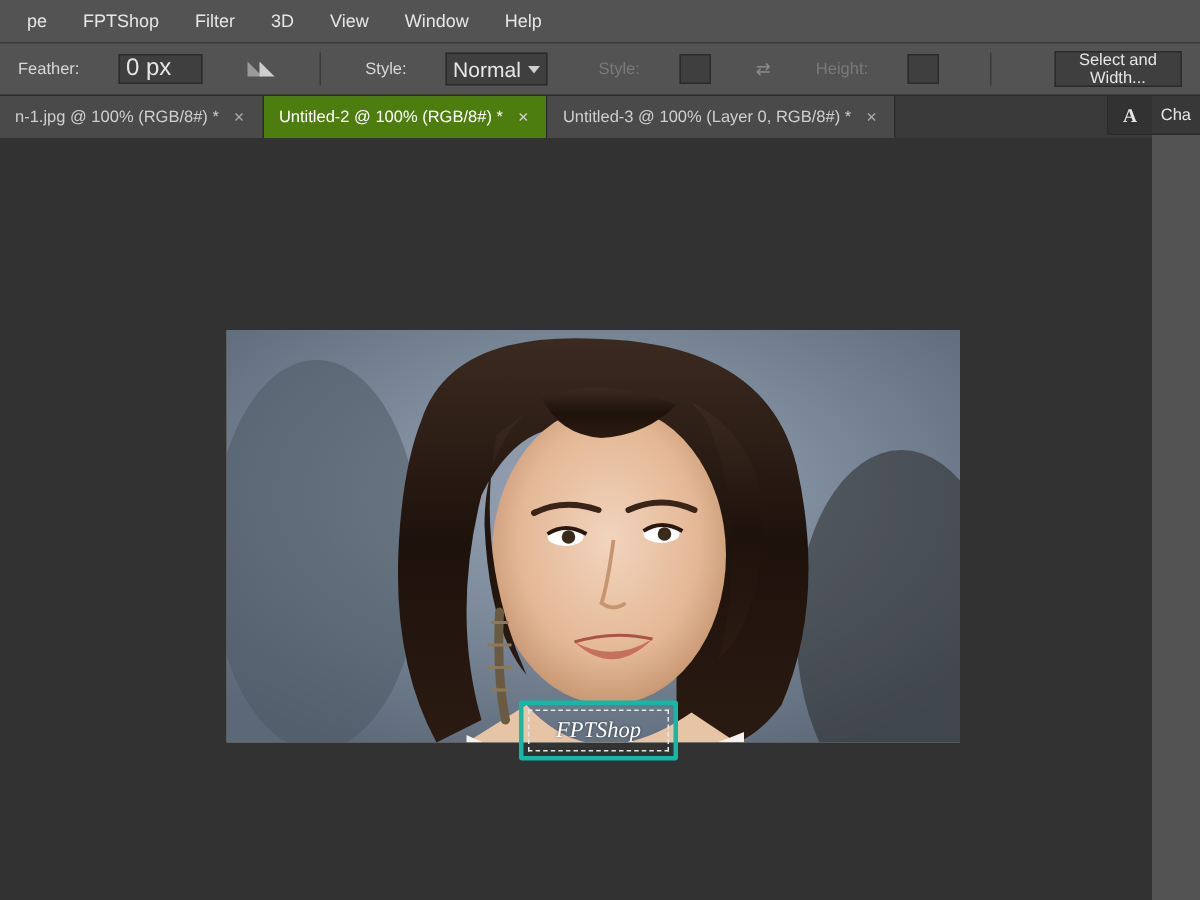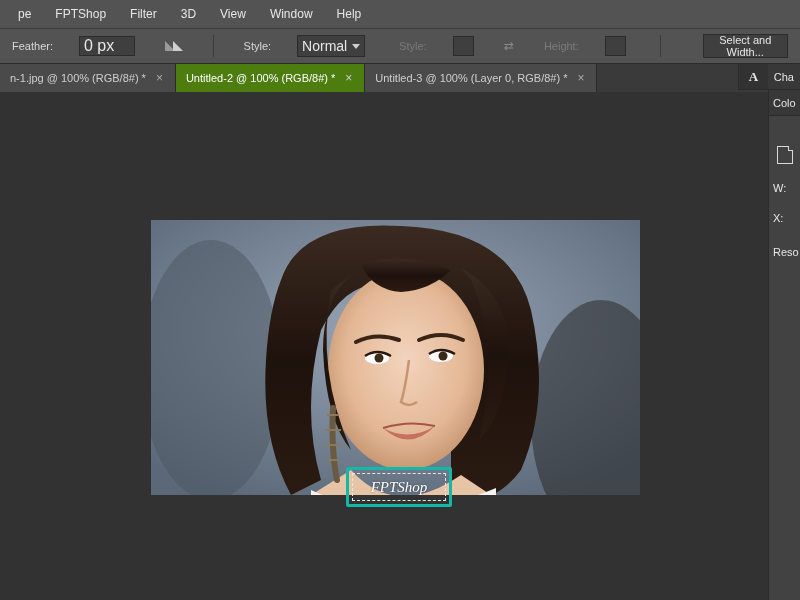--- a/index.html
+++ b/index.html
@@ -152,27 +152,14 @@
         <span>FPTShop</span>
       </div>
     </div>
   </div>
 
   <div class="rcol-tabs" style="width:62px;">
     <div class="ticon">A</div>
     <div class="ttab">Cha</div>
   </div>
 
-  <div class="rcol-body" style="top:26px;">
-
-    <div style="position:absolute; top:0; right:0; left:0; height:26px; background:#383838; border-bottom:1px solid #2b2b2b; display:flex; align-items:center; padding-left:4px;">
-      <span class="lbl">Colo</span>
-    </div>
-    <div style="height:30px;"></div>
-    <div style="width:16px;height:18px;border:1px solid #d8d8d8;position:relative;margin-left:4px;">
-      <div style="position:absolute;top:-1px;right:-1px;width:5px;height:5px;background:#424242;border-left:1px solid #d8d8d8;border-bottom:1px solid #d8d8d8;"></div>
-    </div>
-    <span class="lbl">W:</span>
-    <span class="lbl">X:</span>
-    <span class="lbl" style="margin-top:4px;">Reso</span>
-  </div>
 
 </div>
 
 </body></html>

